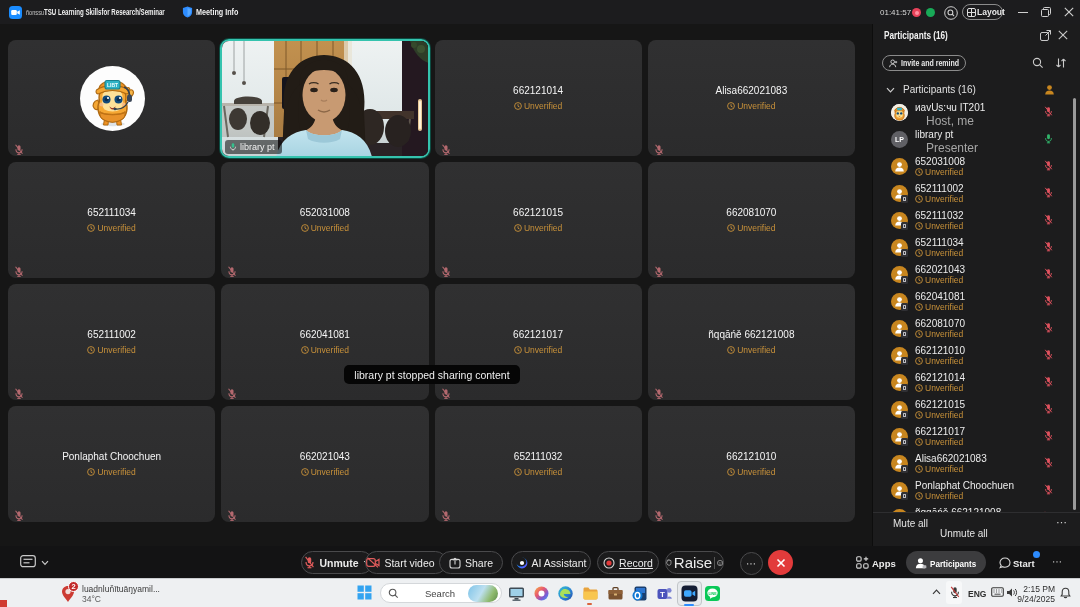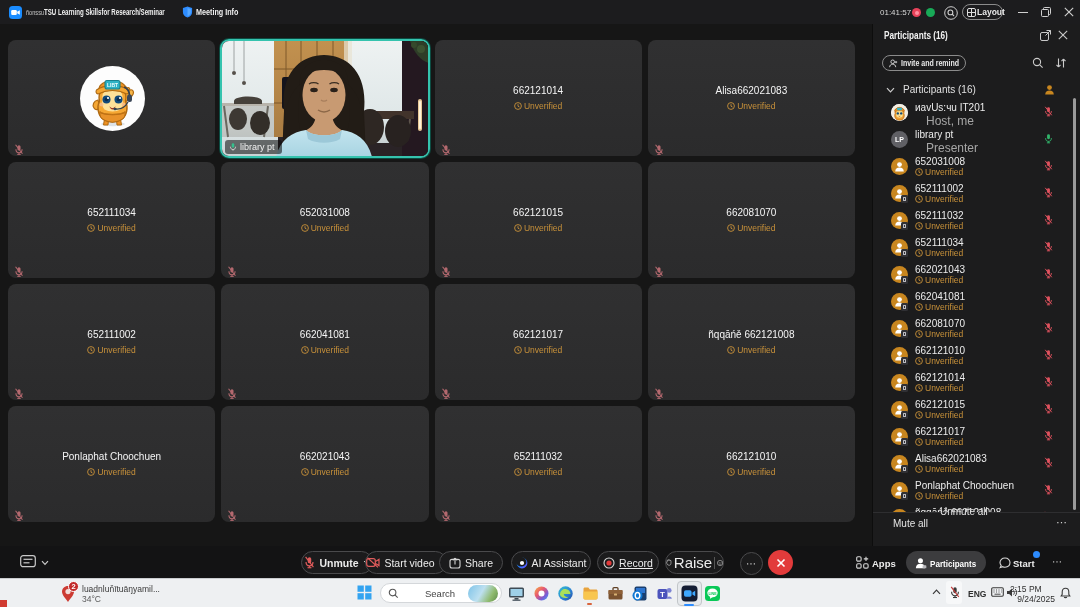--- a/index.html
+++ b/index.html
@@ -345,20 +345,21 @@
 </svg>
 </div>
 <div class="abs" style="left:225px;top:139.5px;height:14px;background:rgba(8,8,8,0.55);border-radius:3px;display:flex;align-items:center;padding:0 7px 0 4px;gap:3px;">
       <svg width="8" height="10" viewBox="0 0 10 12">
         <rect x="3.4" y="1.2" width="3.2" height="5.6" rx="1.6" fill="#35c08d"></rect>
         <path d="M1.8 5.6 C1.8 8 3.1 9.2 5 9.2 C6.9 9.2 8.2 8 8.2 5.6" fill="none" stroke="#cfd4d2" stroke-width="1.1"></path>
         <line x1="5" y1="9.2" x2="5" y2="10.6" stroke="#cfd4d2" stroke-width="1.1"></line>
       </svg>
       <span style="font-size:9px;color:#f2f2f2;">library pt</span>
     </div>
+<div class="abs" style="left:344px;top:365px;width:176px;height:19px;background:#060606;border-radius:5px;color:#efefef;font-size:10.5px;display:flex;align-items:center;justify-content:center;">library pt stopped sharing content</div>
     <div class="abs" style="left:884px;top:30px;font-size:10px;font-weight:bold;color:#f2f2f2;transform:scaleX(0.82);transform-origin:0 50%;white-space:nowrap;">Participants (16)</div>
 <svg class="abs" style="left:1040px;top:30px" width="11" height="11" viewBox="0 0 11 11">
       <rect x="0.5" y="2.5" width="8" height="8" rx="1.5" fill="none" stroke="#c9c9c9" stroke-width="1"></rect>
       <path d="M6.5 0.5 H10.5 V4.5 M10.5 0.5 L5.5 5.5" fill="none" stroke="#c9c9c9" stroke-width="1"></path>
     </svg>
 <svg class="abs" style="left:1058px;top:30px" width="10" height="10" viewBox="0 0 10 10">
       <line x1="0.8" y1="0.8" x2="9.2" y2="9.2" stroke="#c9c9c9" stroke-width="1.1"></line>
       <line x1="9.2" y1="0.8" x2="0.8" y2="9.2" stroke="#c9c9c9" stroke-width="1.1"></line>
     </svg>
 <div class="abs" style="left:882px;top:55px;width:84px;height:16px;border:1px solid #8b8b8b;border-radius:8.5px;display:flex;align-items:center;padding-left:6px;gap:3px;white-space:nowrap;">
@@ -719,21 +720,21 @@
 <svg class="abs" style="left:172px;top:7px" width="9" height="11" viewBox="0 0 10 12">
         <rect x="3.4" y="1.2" width="3.2" height="5.6" rx="1.6" fill="#e0525e"></rect>
         <path d="M1.8 5.6 C1.8 8 3.1 9.2 5 9.2 C6.9 9.2 8.2 8 8.2 5.6" fill="none" stroke="#e0525e" stroke-width="1.1"></path>
         <line x1="5" y1="9.2" x2="5" y2="10.6" stroke="#e0525e" stroke-width="1.1"></line>
         <line x1="3.2" y1="10.8" x2="6.8" y2="10.8" stroke="#e0525e" stroke-width="1.1"></line>
         <line x1="1.4" y1="0.8" x2="8.6" y2="10.2" stroke="#e0525e" stroke-width="1.1"></line>
       </svg>
 </div>
 <div class="abs" style="left:873px;top:512px;width:207px;height:34px;background:#1c1c1d;border-top:1px solid #2e2e30;"></div>
 <div class="abs" style="left:893px;top:518px;font-size:10px;color:#e4e4e4;">Mute all</div>
-<div class="abs" style="left:940px;top:506px;font-size:10px;color:#e4e4e4;">Unmute all</div>
+<div class="abs" style="left:940px;top:528px;font-size:10px;color:#e4e4e4;">Unmute all</div>
 <div class="abs" style="left:1056px;top:516px;font-size:11px;color:#d0d0d0;letter-spacing:1px;">⋯</div>
 <div class="abs" style="left:1073px;top:98px;width:3px;height:412px;border-radius:2px;background:#9a9a9a;"></div>
 <svg class="abs" style="left:20px;top:555px" width="16" height="15" viewBox="0 0 16 15">
       <rect x="0.7" y="0.7" width="14.6" height="11" rx="2.5" fill="none" stroke="#c9c9c9" stroke-width="1.2"></rect>
       <line x1="3.5" y1="4.3" x2="12.5" y2="4.3" stroke="#c9c9c9" stroke-width="1.2"></line>
       <line x1="3.5" y1="7.8" x2="9.5" y2="7.8" stroke="#c9c9c9" stroke-width="1.2"></line>
     </svg>
 <svg class="abs" style="left:41px;top:560px" width="8" height="6" viewBox="0 0 8 6">
       <path d="M1 1.2 L4 4.4 L7 1.2" fill="none" stroke="#c9c9c9" stroke-width="1.2"></path>
     </svg>
@@ -928,19 +929,19 @@
     </svg>
 <div class="abs" style="left:968px;top:589px;font-size:8.5px;font-weight:bold;color:#2e2e2e;">ENG</div>
 <svg class="abs" style="left:991px;top:587px" width="13" height="11" viewBox="0 0 13 11">
       <rect x="0.7" y="0.7" width="11.6" height="8.6" rx="1.2" fill="none" stroke="#3a3a3a" stroke-width="1.1"></rect>
       <path d="M2.5 3 H3.5 M5 3 H6 M7.5 3 H8.5 M10 3 H10.7 M2.5 5 H3.5 M5 5 H6 M7.5 5 H8.5 M10 5 H10.7 M3.5 7.2 H9.5" stroke="#3a3a3a" stroke-width="0.9"></path>
     </svg>
 <svg class="abs" style="left:1006px;top:587px" width="12" height="11" viewBox="0 0 12 11">
       <path d="M1 4 H3.2 L6 1.6 V9.4 L3.2 7 H1 Z" fill="#3a3a3a"></path>
       <path d="M7.6 3.4 C8.6 4.4 8.6 6.6 7.6 7.6 M9.2 2 C11 3.6 11 7.4 9.2 9" fill="none" stroke="#3a3a3a" stroke-width="1"></path>
     </svg>
-<div class="abs" style="left:1010px;top:584px;width:45px;text-align:left;font-size:8.5px;color:#2e2e2e;">2:15 PM</div>
+<div class="abs" style="left:1010px;top:584px;width:45px;text-align:right;font-size:8.5px;color:#2e2e2e;">2:15 PM</div>
 <div class="abs" style="left:1010px;top:593.5px;width:45px;text-align:right;font-size:8.5px;color:#2e2e2e;">9/24/2025</div>
 <svg class="abs" style="left:1060px;top:587px" width="11" height="12" viewBox="0 0 11 12">
       <path d="M5.5 1.2 C7.7 1.2 8.8 2.8 8.8 5 V7.4 L9.8 9 H1.2 L2.2 7.4 V5 C2.2 2.8 3.3 1.2 5.5 1.2 Z" fill="none" stroke="#3a3a3a" stroke-width="1.1"></path>
       <path d="M4.3 10 C4.5 10.8 6.5 10.8 6.7 10" fill="none" stroke="#3a3a3a" stroke-width="1.1"></path>
     </svg>
 <div class="abs" style="left:0px;top:600px;width:7px;height:7px;background:#d03a30;"></div>
   </div>
 </body></html>

